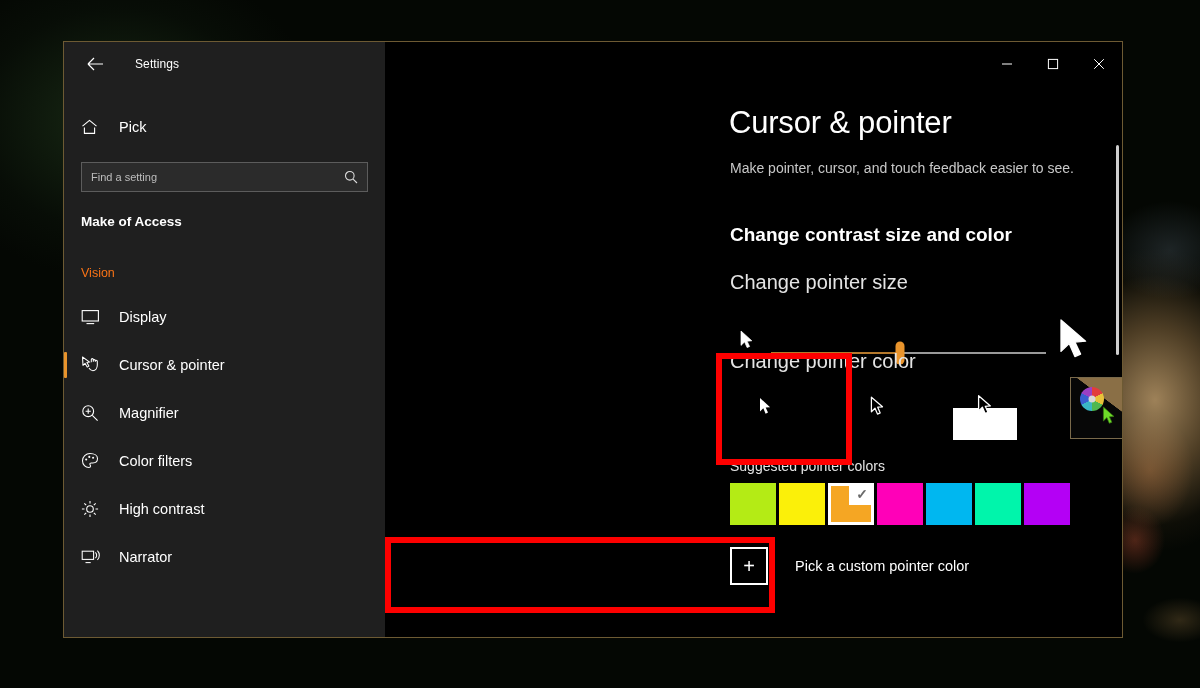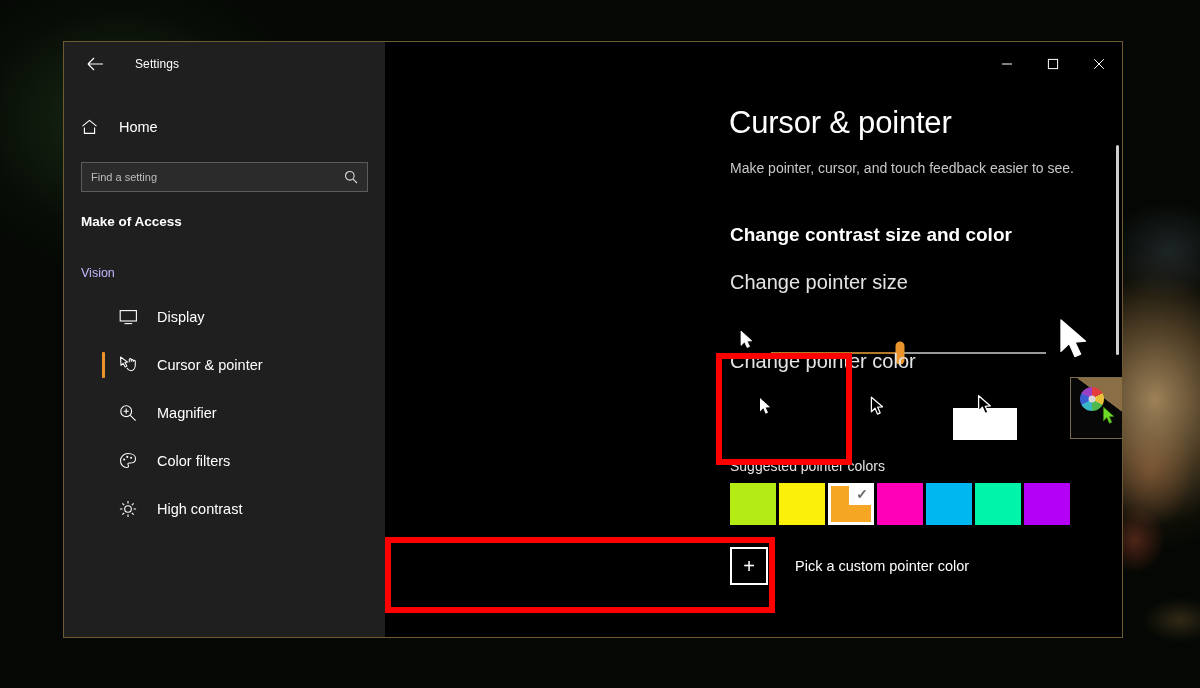--- a/index.html
+++ b/index.html
@@ -120,26 +120,26 @@
   }
 
   #category-title {
     color: #ffffff;
     font-size: 13.5px;
     font-weight: bold;
     margin: 22px 0 0 17px;
   }
 
   #group-label {
-    color: #c4b5fd;
+    color: #f97316;
     font-size: 12.5px;
     margin: 37px 0 0 17px;
   }
 
-  #nav-list { margin-top: 13px; padding-left: 38px; }
+  #nav-list { margin-top: 13px; }
   #nav-list .nav-row { height: 48px; }
   #nav-list .nav-row.selected::before {
     content: "";
     position: absolute;
     left: 0; top: 11px;
     width: 3px; height: 26px;
     background: #e9942c;
     border-radius: 1px;
   }
 
@@ -403,21 +403,21 @@
       </div>
       <span class="app-title">Settings</span>
     </div>
 
     <div class="nav-row" id="home-row">
       <span class="nav-ico">
         <svg width="17" height="16" viewBox="0 0 17 16" fill="none" aria-hidden="true">
           <path d="M1.5 7.2L8.5 1.4L15.5 7.2M3.4 8.6V14.4H13.6V8.6" stroke="#ffffff" stroke-width="1.1" stroke-linejoin="round"></path>
         </svg>
       </span>
-      <span class="nav-lbl">Home</span>
+      <span class="nav-lbl">Pick</span>
     </div>
 
     <div id="search-wrap">
       <input id="search-input" type="text" placeholder="Find a setting" style="">
       <span id="search-icon">
         <svg width="14" height="14" viewBox="0 0 14 14" fill="none" aria-hidden="true">
           <circle cx="5.8" cy="5.8" r="4.3" stroke="#dcdcdc" stroke-width="1.1"></circle>
           <path d="M9.1 9.1L13 13" stroke="#dcdcdc" stroke-width="1.1"></path>
         </svg>
       </span>
@@ -474,20 +474,30 @@
       <div class="nav-row">
         <span class="nav-ico">
           <svg width="18" height="18" viewBox="0 0 18 18" fill="none" aria-hidden="true">
             <circle cx="9" cy="9" r="3.3" stroke="#ffffff" stroke-width="1.1"></circle>
             <path d="M9 .9v2.6M9 14.5v2.6M.9 9h2.6M14.5 9h2.6M3.3 3.3l1.9 1.9M12.8 12.8l1.9 1.9M14.7 3.3l-1.9 1.9M5.2 12.8l-1.9 1.9" stroke="#ffffff" stroke-width="1.1"></path>
           </svg>
         </span>
         <span class="nav-lbl">High contrast</span>
       </div>
 
+      <div class="nav-row">
+        <span class="nav-ico">
+          <svg width="19" height="17" viewBox="0 0 19 17" fill="none" aria-hidden="true">
+            <rect x="1.2" y="2.2" width="11.4" height="8.2" stroke="#ffffff" stroke-width="1.05"></rect>
+            <path d="M4.5 13.6h5.2" stroke="#ffffff" stroke-width="1.05"></path>
+            <path d="M14.4 3.4a4 4 0 0 1 0 5.8M16.4 1.6a6.6 6.6 0 0 1 0 9.3" stroke="#ffffff" stroke-width="1.05"></path>
+          </svg>
+        </span>
+        <span class="nav-lbl">Narrator</span>
+      </div>
 
     </div>
   </div>
 
   <div id="content-pane">
 
     <div id="titlebar-right">
       <div class="win-btn">
         <svg width="12" height="12" viewBox="0 0 12 12" aria-hidden="true">
             <path d="M1 6h10" stroke="#ffffff" stroke-width="1"></path>

